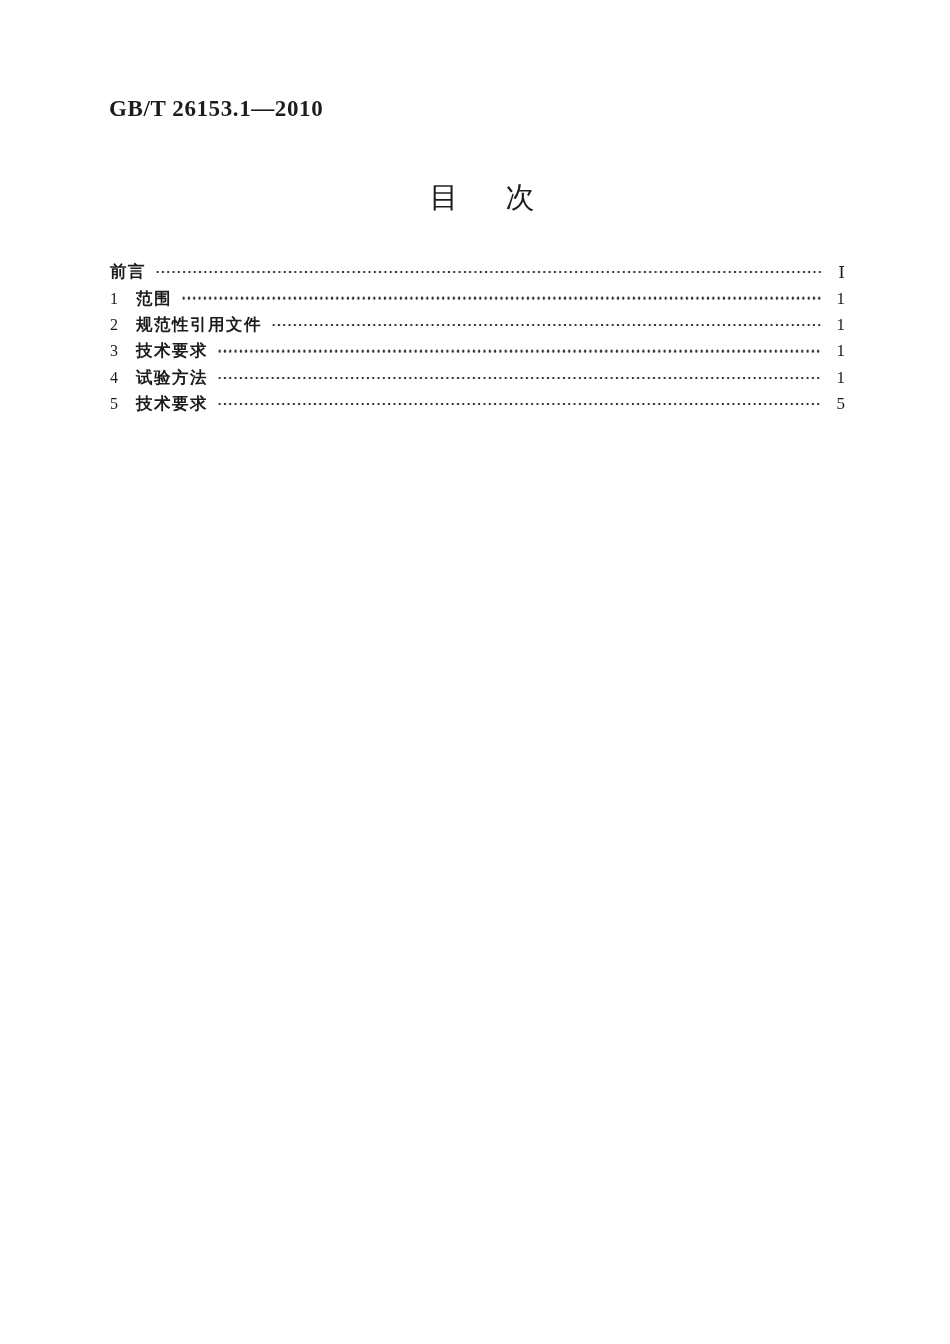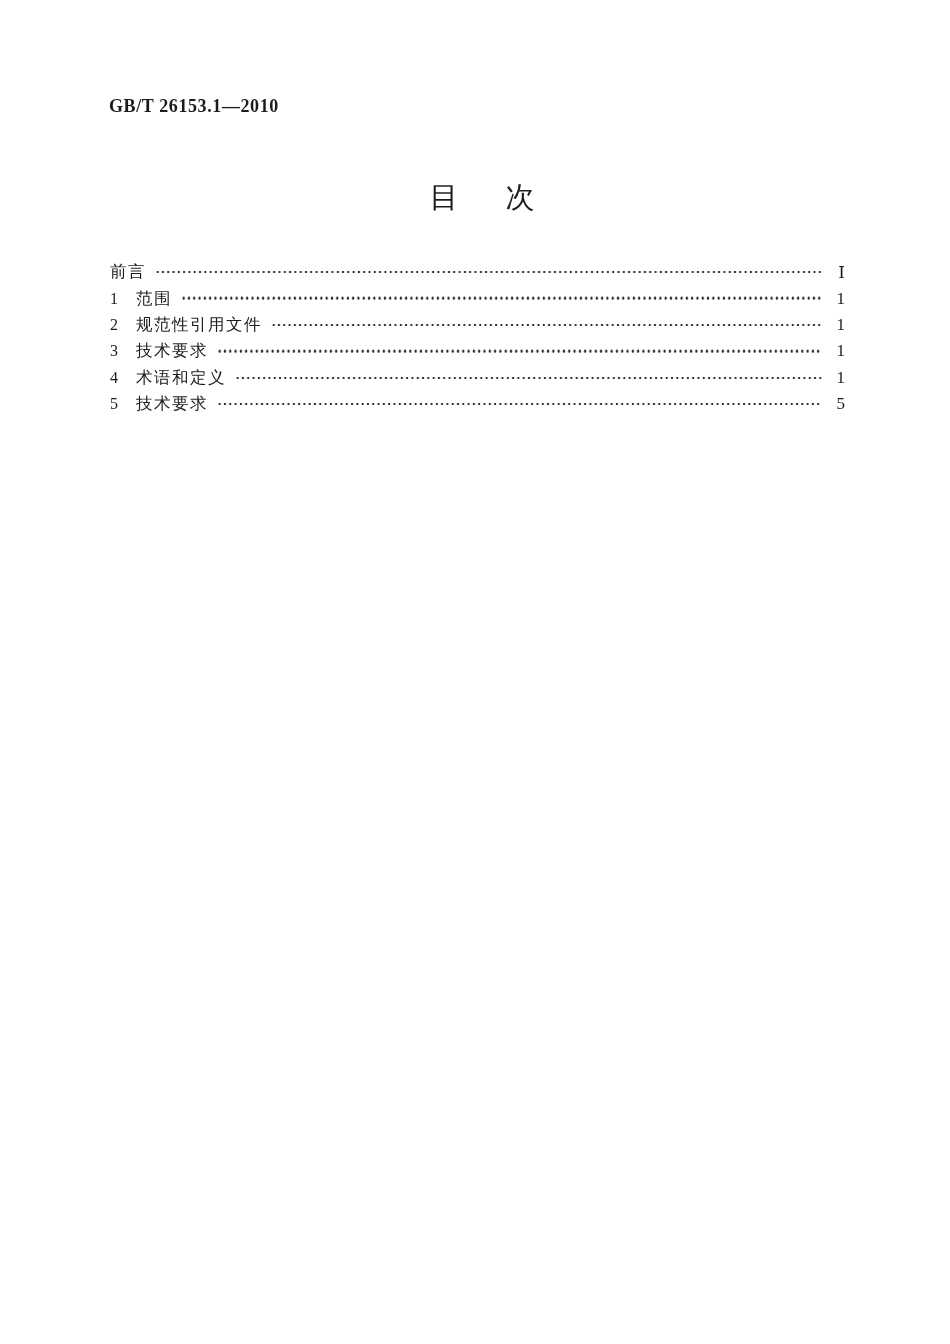--- a/index.html
+++ b/index.html
@@ -13,21 +13,21 @@
     height: 1344px;
     background: #ffffff;
     color: #1c1c1c;
     font-family: "Liberation Serif", "DejaVu Serif", serif;
     overflow: hidden;
   }
   .std-header {
     position: absolute;
     left: 109px;
     top: 96px;
-    font-size: 18px;
+    font-size: 23px;
     font-weight: 700;
     letter-spacing: 0.6px;
     white-space: nowrap;
   }
   .doc-title {
     position: absolute;
     top: 178px;
     left: 7px;
     width: 100%;
     text-align: center;
@@ -52,20 +52,21 @@
   .toc-num {
     flex: none;
     width: 26px;
     font-size: 16px;
   }
   .toc-label {
     flex: none;
     white-space: nowrap;
     letter-spacing: 1.5px;
     padding-right: 4px;
+    font-weight: bold;
   }
   .toc-leader {
     flex: 1 1 auto;
     align-self: stretch;
     margin: 0 9px 0 4px;
     background-image: radial-gradient(circle, #2e2e2e 1.15px, rgba(0,0,0,0) 1.45px);
     background-size: 5.3px 100%;
     background-repeat: repeat-x;
     background-position: 1px 54%;
   }
@@ -110,21 +111,21 @@
 
     <div class="toc-row">
       <span class="toc-num">3</span>
       <span class="toc-label">技术要求</span>
       <span class="toc-leader"></span>
       <span class="toc-page">1</span>
     </div>
 
     <div class="toc-row">
       <span class="toc-num">4</span>
-      <span class="toc-label">术语和定义</span>
+      <span class="toc-label">试验方法</span>
       <span class="toc-leader"></span>
       <span class="toc-page">1</span>
     </div>
 
     <div class="toc-row">
       <span class="toc-num">5</span>
       <span class="toc-label">技术要求</span>
       <span class="toc-leader"></span>
       <span class="toc-page">5</span>
     </div>

